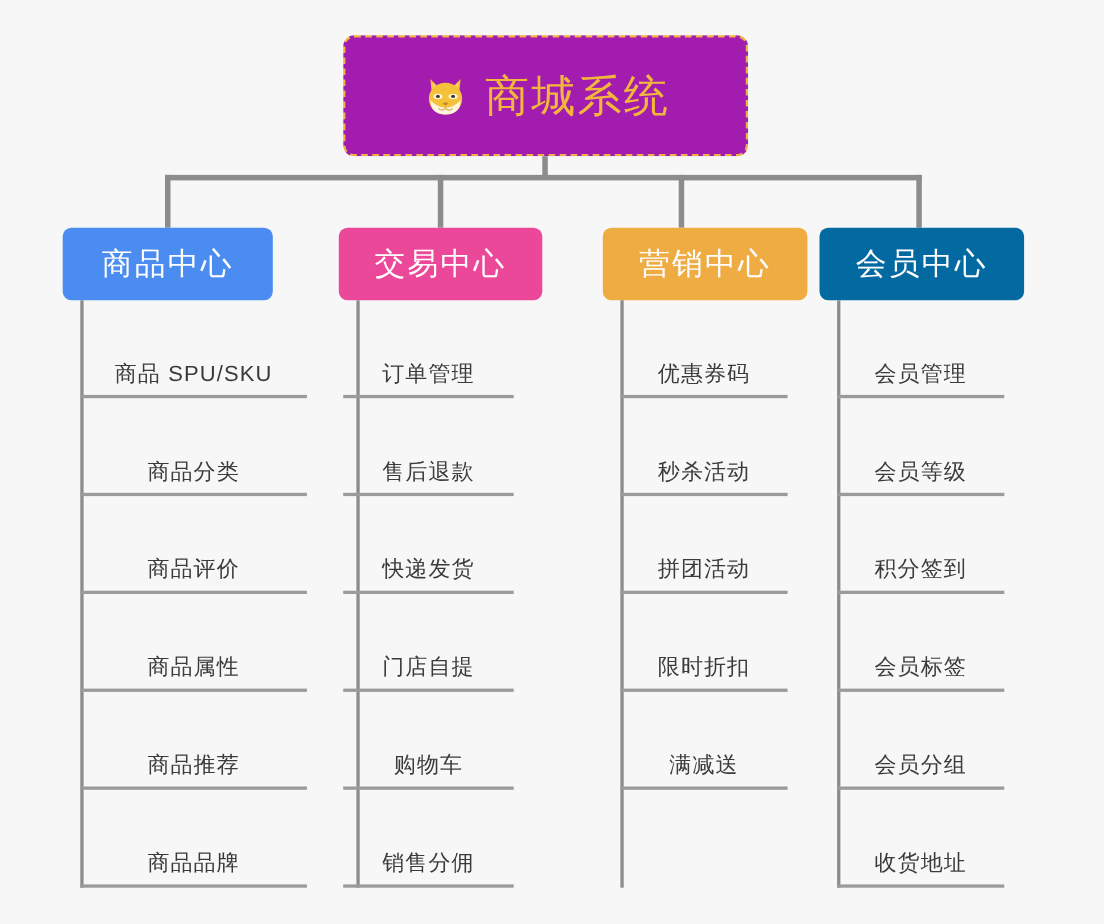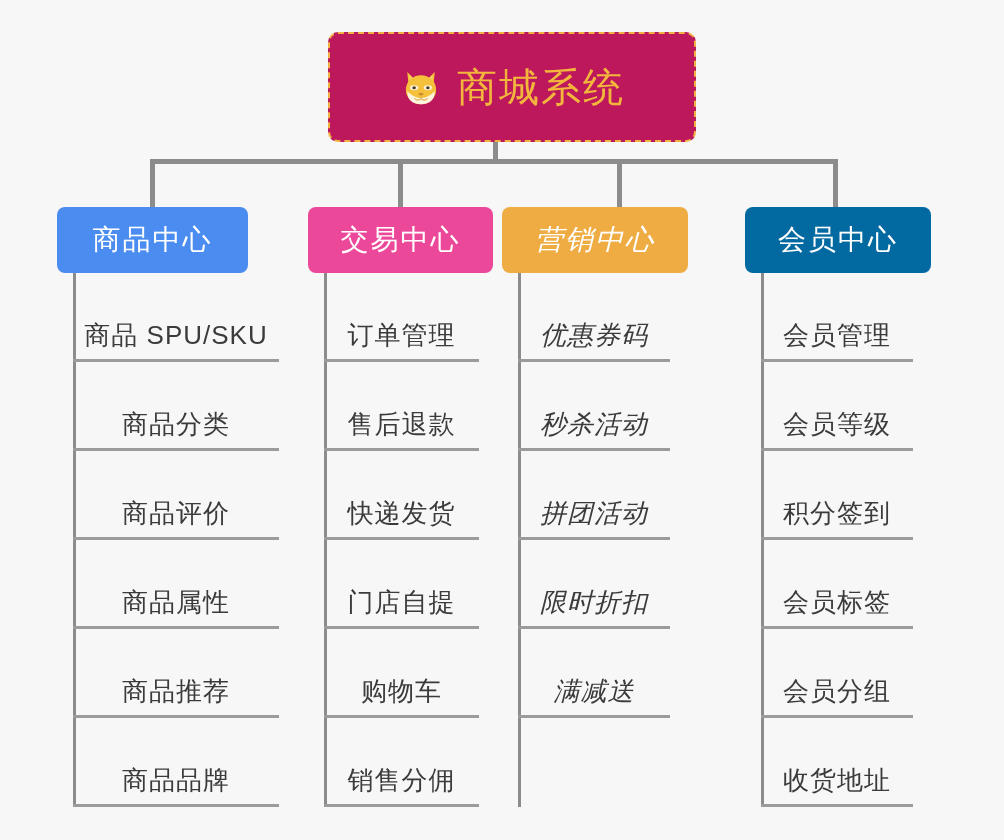--- a/index.html
+++ b/index.html
@@ -16,26 +16,26 @@
 
   #chart {
     position: relative;
     width: 1004px;
     height: 840px;
   }
 
   
   .root-node {
     position: absolute;
-    left: 328px;
+    left: 312px;
     top: 32px;
     width: 368px;
     height: 110px;
     box-sizing: border-box;
-    background: #be185d;
+    background: #a21caf;
     border: 2px dashed #f0b343;
     border-radius: 10px;
     display: flex;
     align-items: center;
     justify-content: center;
     gap: 14px;
   }
   .root-emoji {
     font-size: 40px;
     line-height: 1;
@@ -107,21 +107,21 @@
   .leaf {
     position: relative;
     height: 89px;
     box-sizing: border-box;
     display: flex;
     align-items: flex-end;
     justify-content: center;
     padding-bottom: 9px;
   }
   .leaf-label {
-    font-size: 26px;
+    font-size: 20px;
     color: #3b3b3b;
     white-space: nowrap;
     letter-spacing: 1px;
   }
   .leaf-rule {
     position: absolute;
     left: 0;
     bottom: 0;
     height: 3px;
     background: #9b9b9b;
@@ -191,21 +191,21 @@
             <span class="leaf-label">商品品牌</span>
             <div class="leaf-rule" style="width: 206px;"></div>
           </li>
         </ul>
       </div>
       <div class="column" style="left: 308px; width: 185px;">
         <div class="cat-header" style="background: #ec4899; width: 185px;">
           <span>交易中心</span>
         </div>
         <div class="spine" style="left: 16px; height: 534px; background: rgb(140, 140, 140);"></div>
-        <ul class="leaf-list" style="margin-left: 16px; width: 155px;">
+        <ul class="leaf-list" style="margin-left: 4px; width: 155px;">
           <li class="leaf">
             <span class="leaf-label">订单管理</span>
             <div class="leaf-rule" style="width: 155px;"></div>
           </li>
           <li class="leaf">
             <span class="leaf-label">售后退款</span>
             <div class="leaf-rule" style="width: 155px;"></div>
           </li>
           <li class="leaf">
             <span class="leaf-label">快递发货</span>
@@ -218,21 +218,21 @@
           <li class="leaf">
             <span class="leaf-label">购物车</span>
             <div class="leaf-rule" style="width: 155px;"></div>
           </li>
           <li class="leaf">
             <span class="leaf-label">销售分佣</span>
             <div class="leaf-rule" style="width: 155px;"></div>
           </li>
         </ul>
       </div>
-      <div class="column" style="left: 502px; width: 186px; font-style: italic;">
+      <div class="column" style="left: 548px; width: 186px;">
         <div class="cat-header" style="background: rgb(238, 172, 66); width: 186px;">
           <span>营销中心</span>
         </div>
         <div class="spine" style="left: 16px; height: 534px; background: rgb(140, 140, 140);"></div>
         <ul class="leaf-list" style="margin-left: 16px; width: 152px;">
           <li class="leaf">
             <span class="leaf-label">优惠券码</span>
             <div class="leaf-rule" style="width: 152px;"></div>
           </li>
           <li class="leaf">

